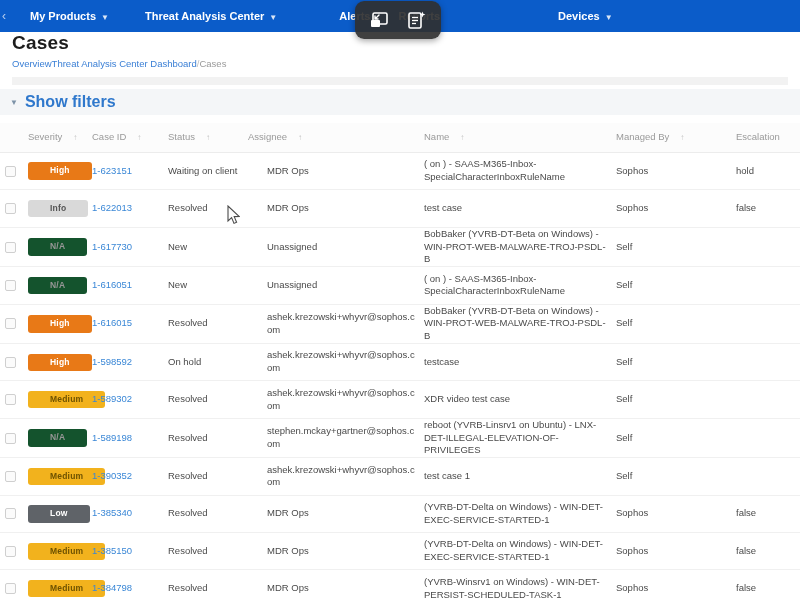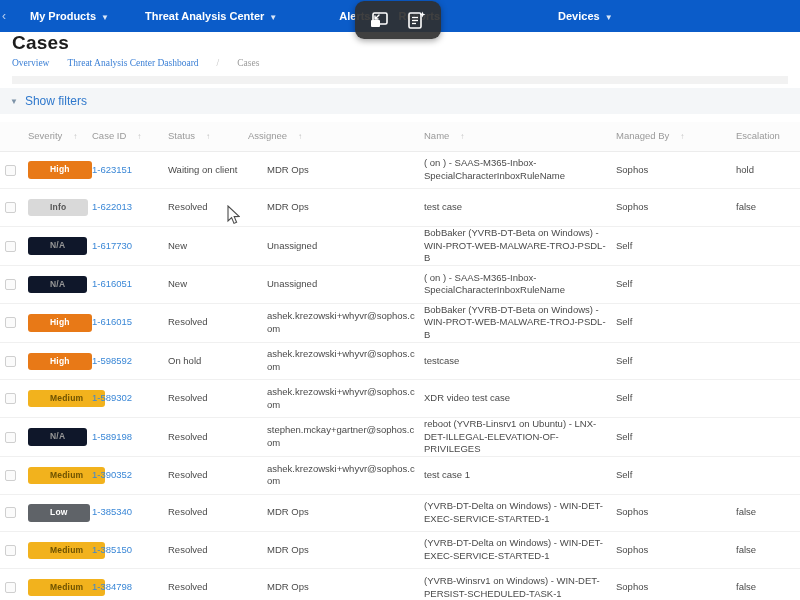--- a/index.html
+++ b/index.html
@@ -30,33 +30,33 @@
     position:absolute; left:355px; top:1px; width:86px; height:38px;
     background:rgba(48,48,48,.92); border-radius:9px; display:flex;
     align-items:center; justify-content:space-evenly; z-index:5;
     box-shadow:0 2px 6px rgba(0,0,0,.35);
   }
   .float-toolbar svg { display:block; }
 
   
   .page-head { padding:0 12px 0 12px; background:#fff; }
   .page-title { font-size:19px; font-weight:bold; color:#1d1d1d; letter-spacing:.2px; }
-  .breadcrumb { margin-top:4px; font-size:9.5px; display:flex; gap:18px; align-items:center;font-family:Liberation Serif, serif; }
+  .breadcrumb { margin-top:4px; font-size:9.5px; display:flex; gap:0; align-items:center; }
   .bc-link { color:#3a7fd5; cursor:pointer; }
   .bc-sep { color:#bbb; }
   .bc-current { color:#9a9a9a; }
   .head-band { height:8px; background:#f2f2f2; margin-top:8px; }
 
   
   .filters-bar {
     margin-top:4px; background:#f4f6f8; height:26px; display:flex;
     align-items:center; padding-left:10px; gap:7px;
   }
   .filters-caret { color:#7d93a8; font-size:8px; }
-  .filters-link { color:#2f78cc; font-size:12px; font-weight:normal; cursor:pointer; }
+  .filters-link { color:#2f78cc; font-size:16px; font-weight:bold; cursor:pointer; }
 
   
   .case-table { width:800px; margin-top:8px; }
   .trow {
     display:grid;
     grid-template-columns:28px 64px 76px 80px 176px 192px 120px 64px;
     align-items:center; width:800px;
   }
   .thead {
     height:30px; color:#9a9a9a; font-size:9.5px; background:#fcfcfc;
@@ -72,21 +72,21 @@
     background:#fbfbfb; cursor:pointer;
   }
   .badge {
     display:inline-block; min-width:52px; text-align:center; font-size:8.5px;
     font-weight:bold; padding:3px 22px; border-radius:3px; letter-spacing:.2px;
   }
   .badge.high   { background:#e87917; color:#ffffff; }
   .badge.medium { background:#f2b21d; color:#6e5200; }
   .badge.low    { background:#5f6368; color:#ffffff; }
   .badge.info   { background:#d9d9d9; color:#555555; }
-  .badge.na     { background:#0f172a; color:#979797; }
+  .badge.na     { background:#14532d; color:#979797; }
   .case-link { color:#3a87d6; cursor:pointer; }
   .assignee-cell { word-break:break-all;margin-left:19px; }
 
   
   .cursor { position:absolute; left:226px; top:205px; z-index:9; pointer-events:none; }
 </style>
 </head>
 <body>
 
 <div class="topnav">

